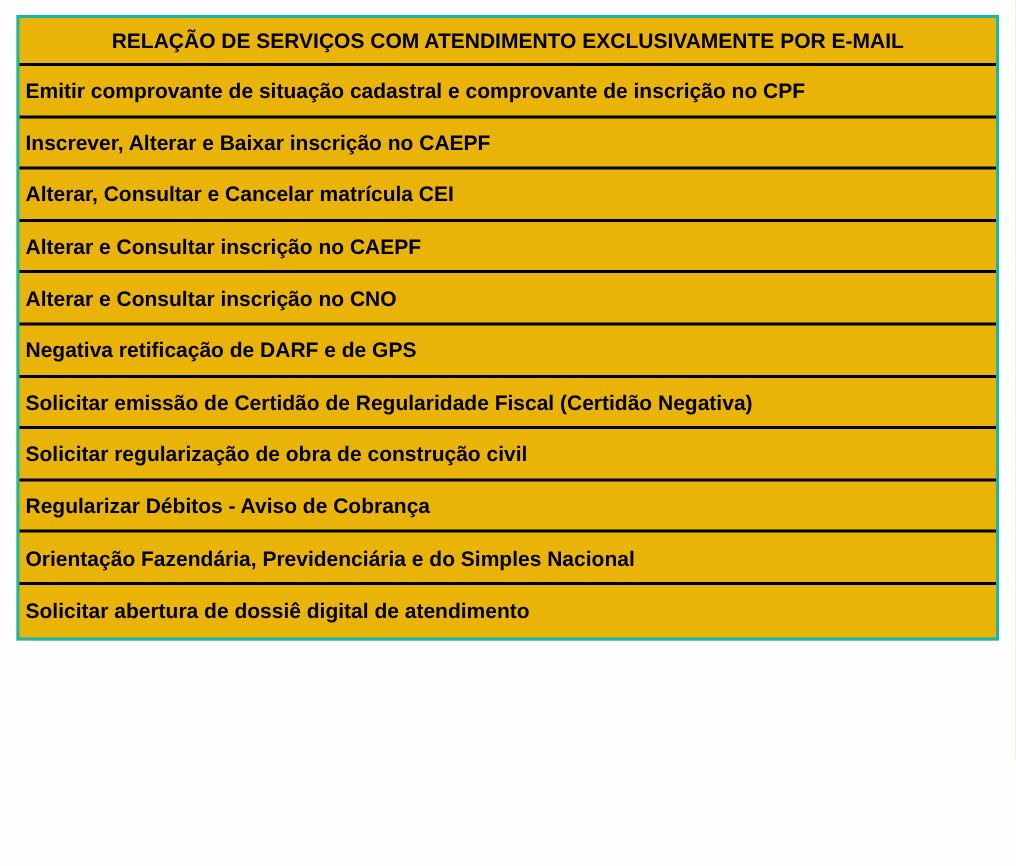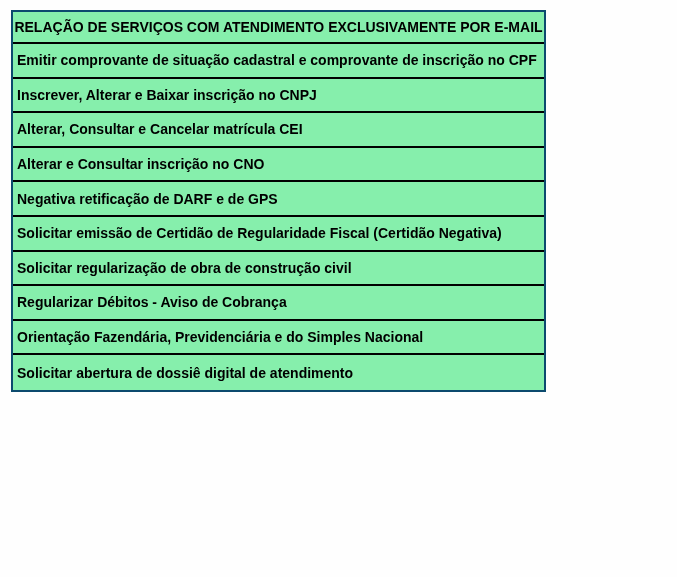--- a/index.html
+++ b/index.html
@@ -18,23 +18,23 @@
   .page {
     position: relative;
     width: 677px;
     height: 577px;
     background: #fefefe;
   }
   .services-table {
     position: absolute;
     left: 11px;
     top: 10px;
-    width: 535px;
-    background: #86efac;
-    border: 2px solid #0c4a6e;
+    width: 655px;
+    background: #eab308;
+    border: 2px solid #14b8a6;
   }
   .header-row {
     height: 32px;
     display: flex;
     align-items: center;
     justify-content: center;
     border-bottom: 2px solid #000000;
     font-size: 14px;
     font-weight: bold;
     text-align: center;
@@ -59,22 +59,23 @@
   }
 </style>
 </head>
 <body>
 
 <div class="page">
   <div class="services-table">
     <div class="header-row">RELAÇÃO DE SERVIÇOS COM ATENDIMENTO EXCLUSIVAMENTE POR E-MAIL</div>
     <div id="rows-container">
         <div class="service-row">Emitir comprovante de situação cadastral e comprovante de inscrição no CPF</div>
-        <div class="service-row">Inscrever, Alterar e Baixar inscrição no CNPJ</div>
+        <div class="service-row">Inscrever, Alterar e Baixar inscrição no CAEPF</div>
         <div class="service-row">Alterar, Consultar e Cancelar matrícula CEI</div>
+        <div class="service-row">Alterar e Consultar inscrição no CAEPF</div>
         <div class="service-row">Alterar e Consultar inscrição no CNO</div>
         <div class="service-row">Negativa retificação de DARF e de GPS</div>
         <div class="service-row">Solicitar emissão de Certidão de Regularidade Fiscal (Certidão Negativa)</div>
         <div class="service-row">Solicitar regularização de obra de construção civil</div>
         <div class="service-row">Regularizar Débitos - Aviso de Cobrança</div>
         <div class="service-row">Orientação Fazendária, Previdenciária e do Simples Nacional</div>
         <div class="service-row">Solicitar abertura de dossiê digital de atendimento</div>
       </div>
   </div>
 </div>

